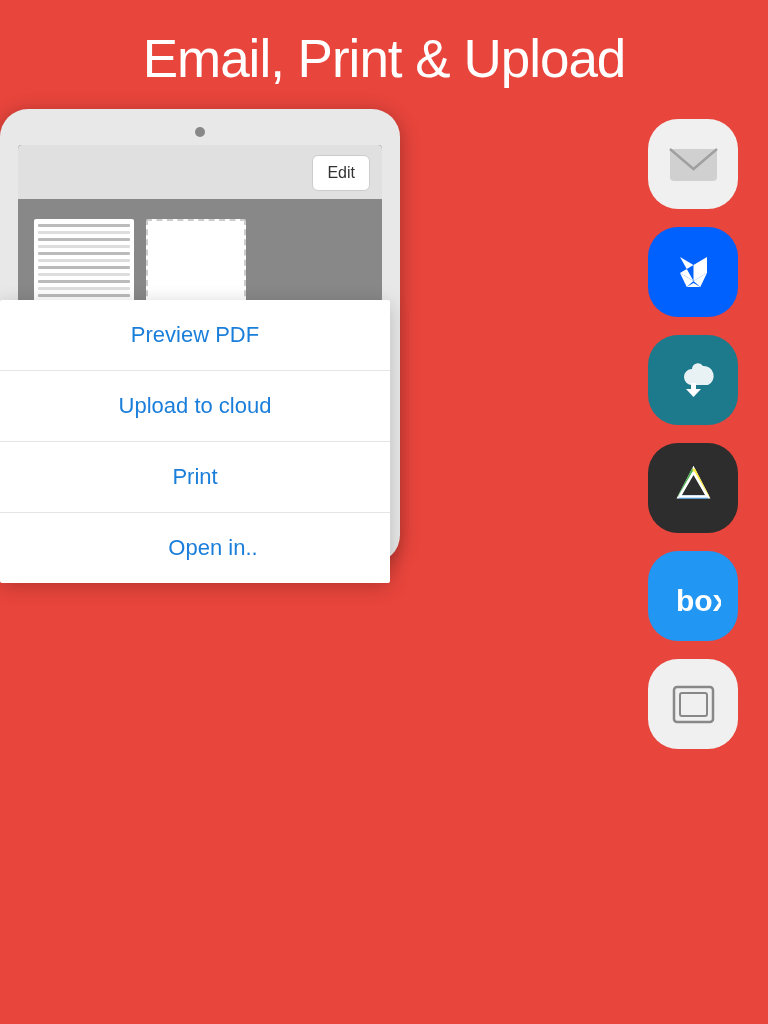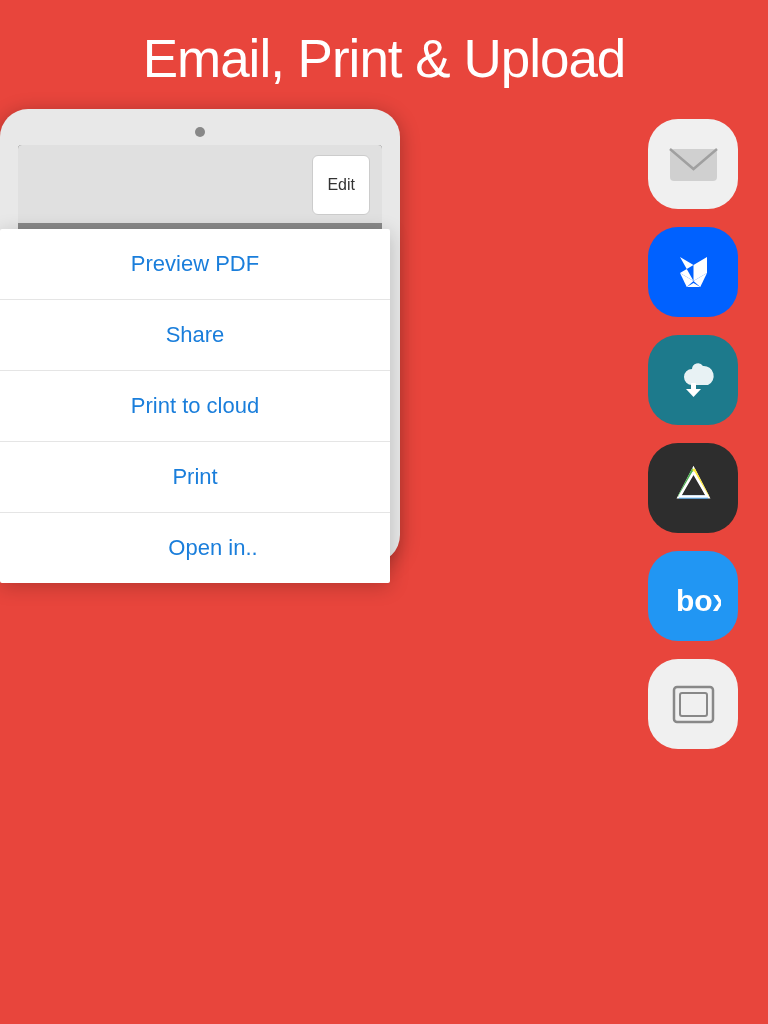--- a/index.html
+++ b/index.html
@@ -80,21 +80,21 @@
       display: flex;
       justify-content: flex-end;
       padding: 10px 12px 8px;
       background: #e0e0e0;
     }
 
     .edit-button {
       background: white;
       border: 1px solid #ccc;
       border-radius: 6px;
-      padding: 20px 14px;
+      padding: 8px 14px;
       font-size: 16px;
       color: #333;
     }
 
     .screen-pages {
       background: #888;
       padding: 20px 16px;
       display: flex;
       gap: 12px;
       min-height: 280px;
@@ -263,22 +263,21 @@
             </div>
 
             <div class="add-page">+</div>
           </div>
         </div>
       </div>
     </div>
 
     <div class="action-menu">
       <div class="action-menu-item">Preview PDF</div>
-      <div class="action-menu-item">Share</div>
-      <div class="action-menu-item">Print to cloud</div>
+      <div class="action-menu-item">Upload to cloud</div>
       <div class="action-menu-item">Print</div>
       <div class="action-menu-item">Open in..</div>
     </div>
   </div>
 
   <div class="icons-column">
 
     <div class="app-icon icon-mail">
       <svg viewBox="0 0 55 55">
         <rect x="4" y="12" width="47" height="32" rx="4" fill="#d0d0d0"></rect>

